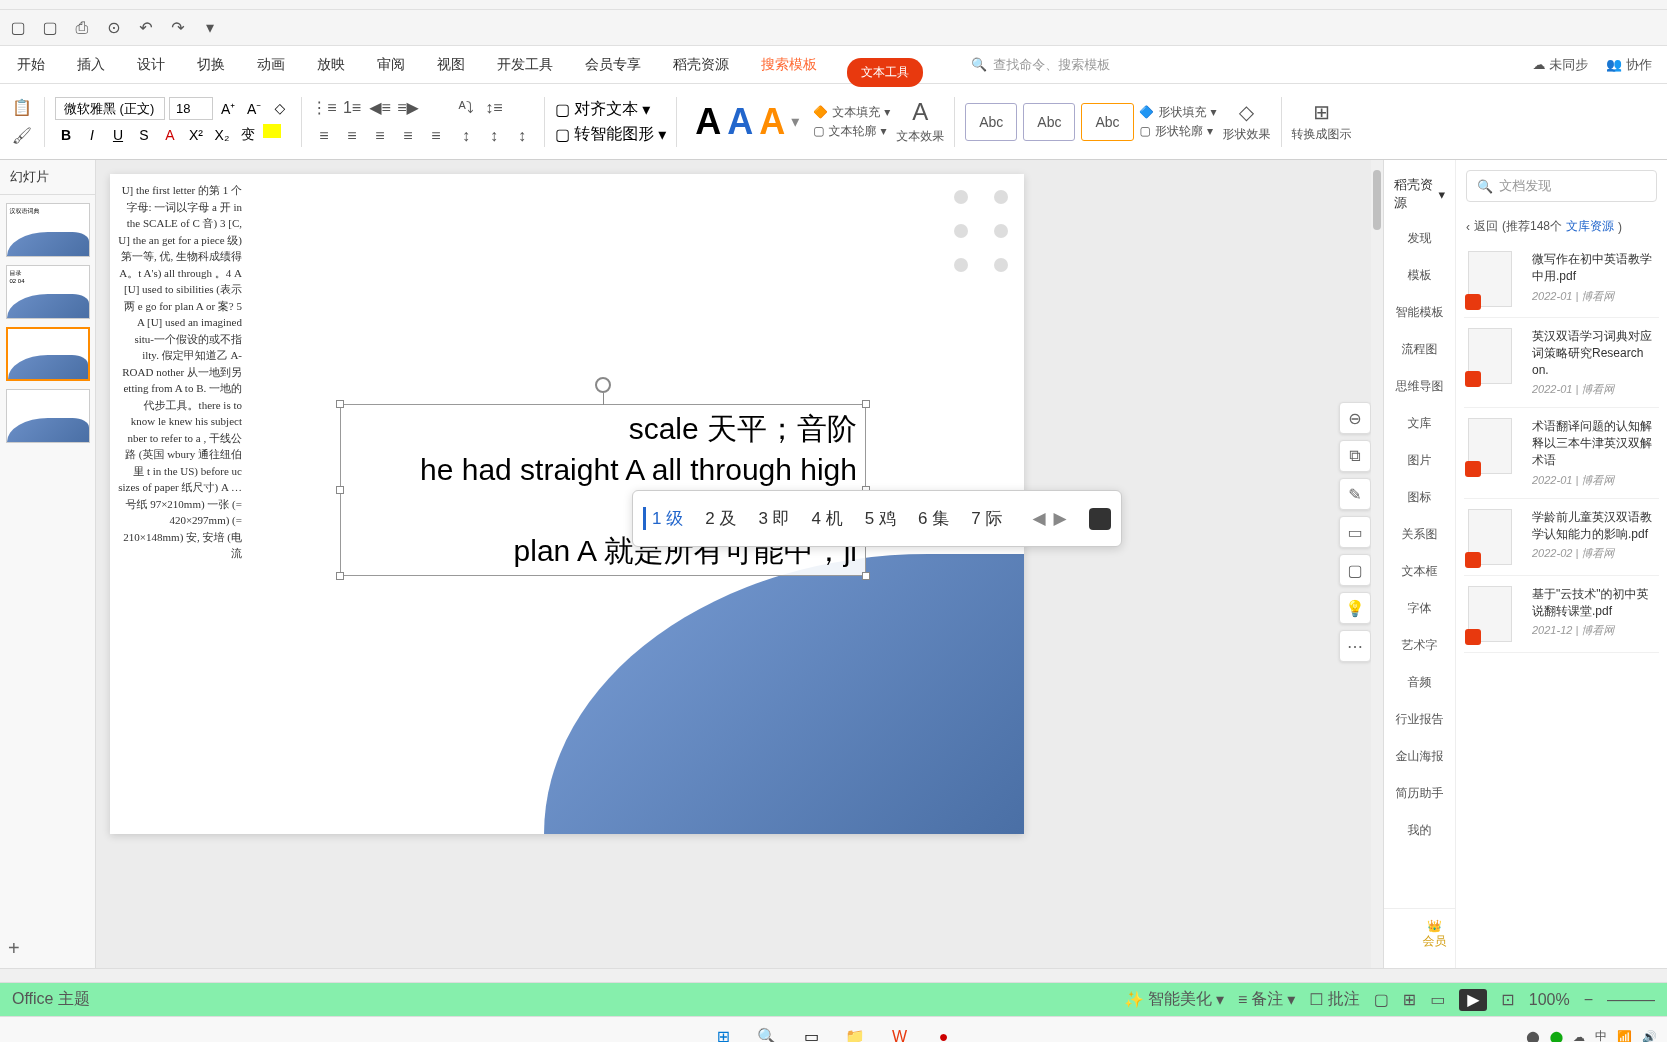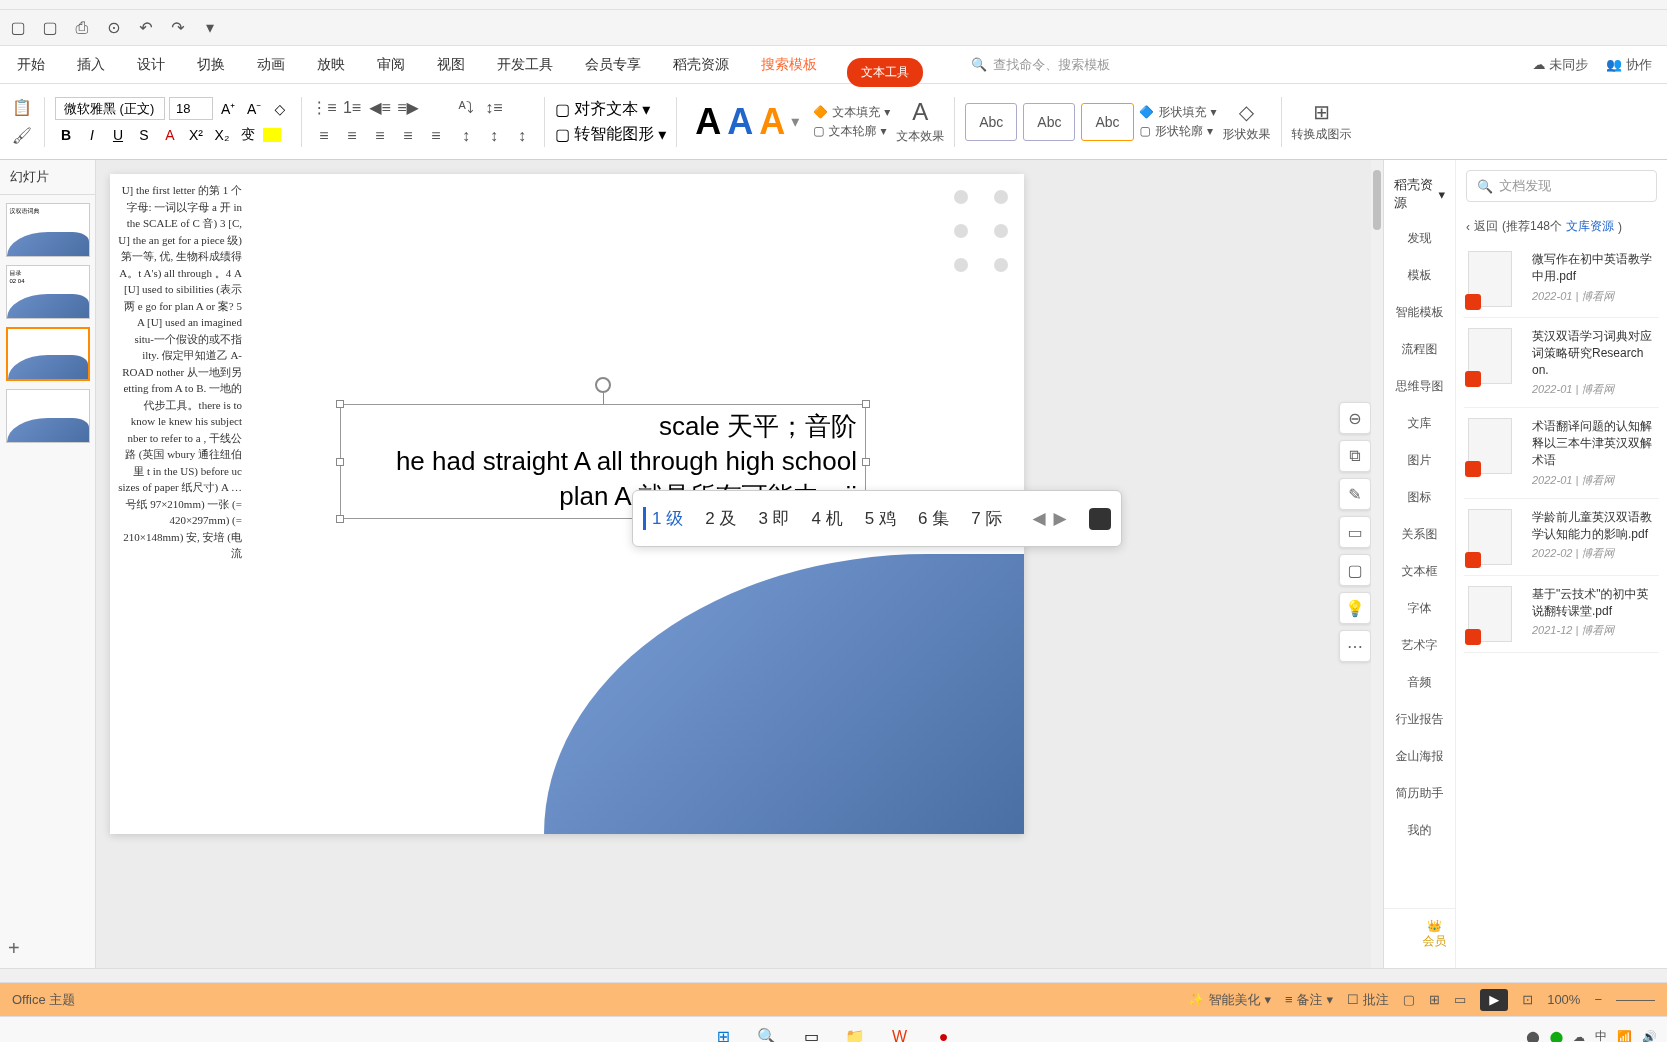--- a/index.html
+++ b/index.html
@@ -12,21 +12,21 @@
 
 .menu-bar { height: 38px; background: #fff; display: flex; align-items: center; padding: 0 15px; gap: 28px; border-bottom: 1px solid #e0e0e0; }
 .menu-item { font-size: 14px; color: #333; cursor: pointer; padding: 4px 2px; }
 .menu-item.drawing { color: #ff6b35; }
 .menu-item.text-tool { background: #e8390e; color: #fff; padding: 6px 14px; border-radius: 14px; font-size: 12px; margin-top: 16px; }
 .search-box { margin-left: 20px; font-size: 13px; color: #999; display: flex; align-items: center; gap: 6px; }
 .menu-right { margin-left: auto; display: flex; align-items: center; gap: 18px; font-size: 13px; color: #555; }
 
 .ribbon { height: 76px; background: #fff; display: flex; align-items: center; padding: 0 10px; gap: 6px; border-bottom: 1px solid #d0d0d0; }
 .font-group { display: flex; flex-direction: column; gap: 4px; }
-.font-row { display: flex; align-items: center; gap: 4px; }
+.font-row { display: flex; align-items: flex-start; gap: 4px; }
 .font-name { border: 1px solid #ccc; padding: 3px 8px; font-size: 13px; width: 110px; background: #fff; }
 .font-size { border: 1px solid #ccc; padding: 3px 6px; font-size: 13px; width: 44px; }
 .fmt-btn { width: 22px; height: 22px; display: flex; align-items: center; justify-content: center; cursor: pointer; font-size: 14px; }
 .fmt-btn.bold { font-weight: bold; }
 .fmt-btn.italic { font-style: italic; }
 .fmt-btn.underline { text-decoration: underline; }
 .divider { width: 1px; height: 50px; background: #ddd; margin: 0 4px; }
 .ribbon-group { display: flex; flex-direction: column; gap: 4px; }
 .ribbon-row { display: flex; gap: 4px; }
 .icon-btn { width: 24px; height: 24px; display: flex; align-items: center; justify-content: center; cursor: pointer; color: #555; }
@@ -63,21 +63,21 @@
 .dots { position: absolute; right: 16px; top: 16px; display: grid; grid-template-columns: repeat(2, 14px); gap: 20px 26px; }
 .dot { width: 14px; height: 14px; background: #ddd; border-radius: 50%; }
 
 .text-box { position: absolute; left: 230px; top: 230px; width: 526px; border: 1px solid #999; background: rgba(255,255,255,0.9); padding: 4px 8px; }
 .text-box-handle { position: absolute; width: 8px; height: 8px; background: #fff; border: 1px solid #888; }
 .tbh-tl { top: -5px; left: -5px; } .tbh-tr { top: -5px; right: -5px; }
 .tbh-bl { bottom: -5px; left: -5px; } .tbh-br { bottom: -5px; right: -5px; }
 .tbh-l { top: 50%; left: -5px; margin-top: -4px; } .tbh-r { top: 50%; right: -5px; margin-top: -4px; }
 .rotate-handle { position: absolute; top: -28px; left: 50%; margin-left: -8px; width: 16px; height: 16px; border: 2px solid #888; border-radius: 50%; background: #fff; }
 .rotate-handle::after { content: ''; position: absolute; width: 1px; height: 12px; background: #888; left: 50%; top: 14px; }
-.text-content { font-size: 26px; line-height: 1.35; color: #000; font-family: "Microsoft YaHei"; margin-left: 32px; }
+.text-content { font-size: 30px; line-height: 1.35; color: #000; font-family: "Microsoft YaHei"; margin-left: 32px; }
 
 .ime-bar { position: absolute; left: 536px; top: 330px; background: #fff; border: 1px solid #ccc; border-radius: 6px; box-shadow: 0 2px 10px rgba(0,0,0,0.15); padding: 16px 10px; display: flex; align-items: center; gap: 22px; font-size: 17px; }
 .ime-cand { color: #333; cursor: pointer; }
 .ime-cand.first { border-left: 3px solid #2266cc; padding-left: 6px; color: #2266cc; }
 .ime-nav { display: flex; gap: 8px; color: #888; margin-left: 8px; }
 .ime-logo { width: 22px; height: 22px; background: #333; border-radius: 4px; }
 
 .float-toolbar { position: absolute; right: 12px; top: 242px; display: flex; flex-direction: column; gap: 6px; }
 .float-btn { width: 32px; height: 32px; background: #fff; border: 1px solid #ddd; border-radius: 4px; display: flex; align-items: center; justify-content: center; color: #666; cursor: pointer; box-shadow: 0 1px 3px rgba(0,0,0,0.1); }
 
@@ -95,21 +95,21 @@
 .rp-thumb { width: 44px; height: 56px; background: #f5f5f5; border: 1px solid #ddd; position: relative; }
 .rp-thumb-badge { position: absolute; bottom: -4px; left: -4px; width: 16px; height: 16px; background: #e8390e; border-radius: 3px; }
 .rp-info { flex: 1; font-size: 12px; }
 .rp-name { color: #333; line-height: 1.4; margin-bottom: 4px; }
 .rp-meta { color: #999; font-size: 11px; font-style: italic; }
 
 .scroll-v { position: absolute; right: 0; top: 0; bottom: 0; width: 12px; background: #f0f0f0; }
 .scroll-thumb { position: absolute; width: 8px; left: 2px; background: #c0c0c0; border-radius: 4px; }
 .scroll-h { height: 14px; background: #f0f0f0; border-top: 1px solid #ddd; }
 
-.status-bar { height: 34px; background: #fdba74; border-top: 1px solid #ddd; display: flex; align-items: center; padding: 0 12px; font-size: 13px; color: #555; }
+.status-bar { height: 34px; background: #86efac; border-top: 1px solid #ddd; display: flex; align-items: center; padding: 0 12px; font-size: 16px; color: #555; }
 .status-left { }
 .status-right { margin-left: auto; display: flex; align-items: center; gap: 14px; }
 .status-btn { display: flex; align-items: center; gap: 4px; cursor: pointer; }
 .play-btn { width: 28px; height: 22px; background: #333; color: #fff; display: flex; align-items: center; justify-content: center; border-radius: 3px; }
 
 .taskbar { height: 40px; background: #f8f8f8; border-top: 1px solid #ddd; display: flex; align-items: center; justify-content: center; gap: 16px; }
 .tb-icon { width: 28px; height: 28px; display: flex; align-items: center; justify-content: center; cursor: pointer; }
 .tb-right { position: absolute; right: 10px; display: flex; align-items: center; gap: 10px; font-size: 12px; color: #555; }
 </style>
 </head>

